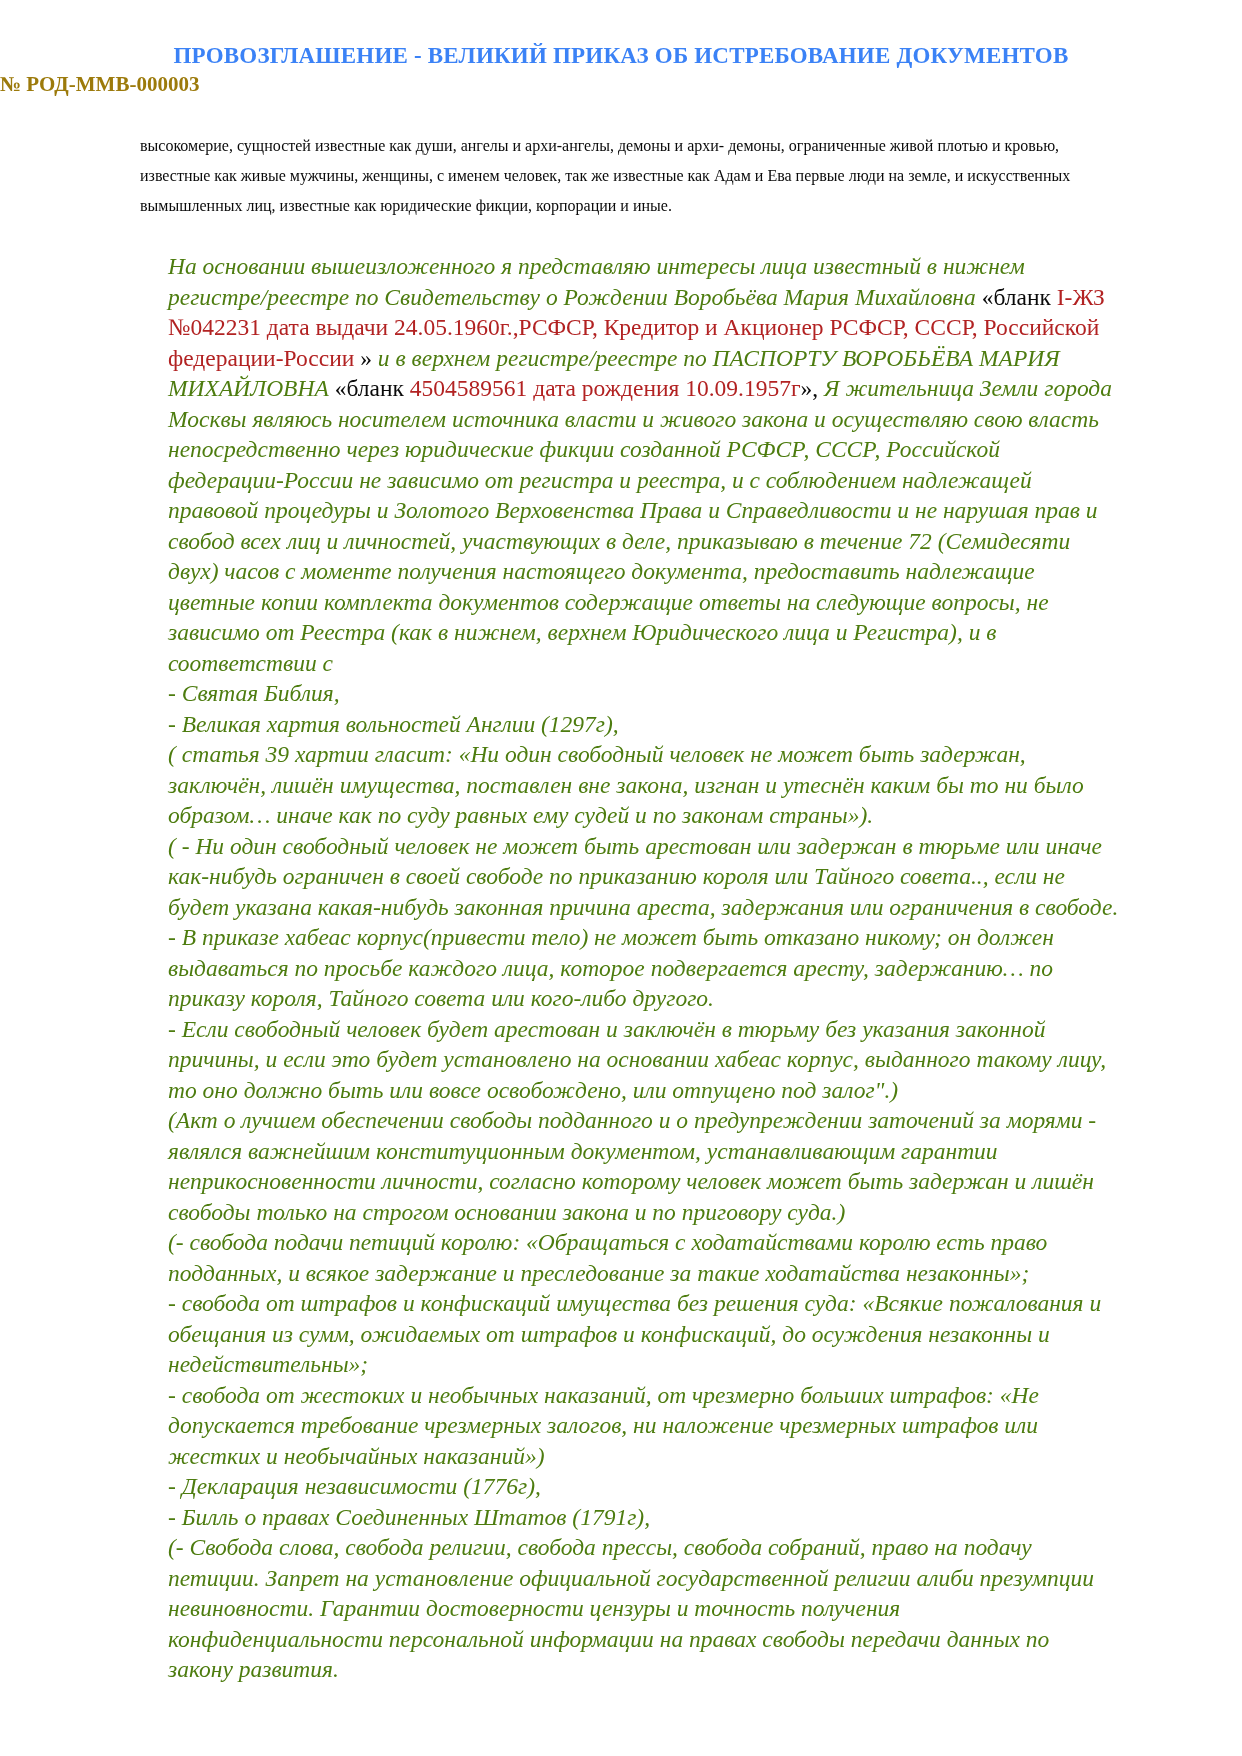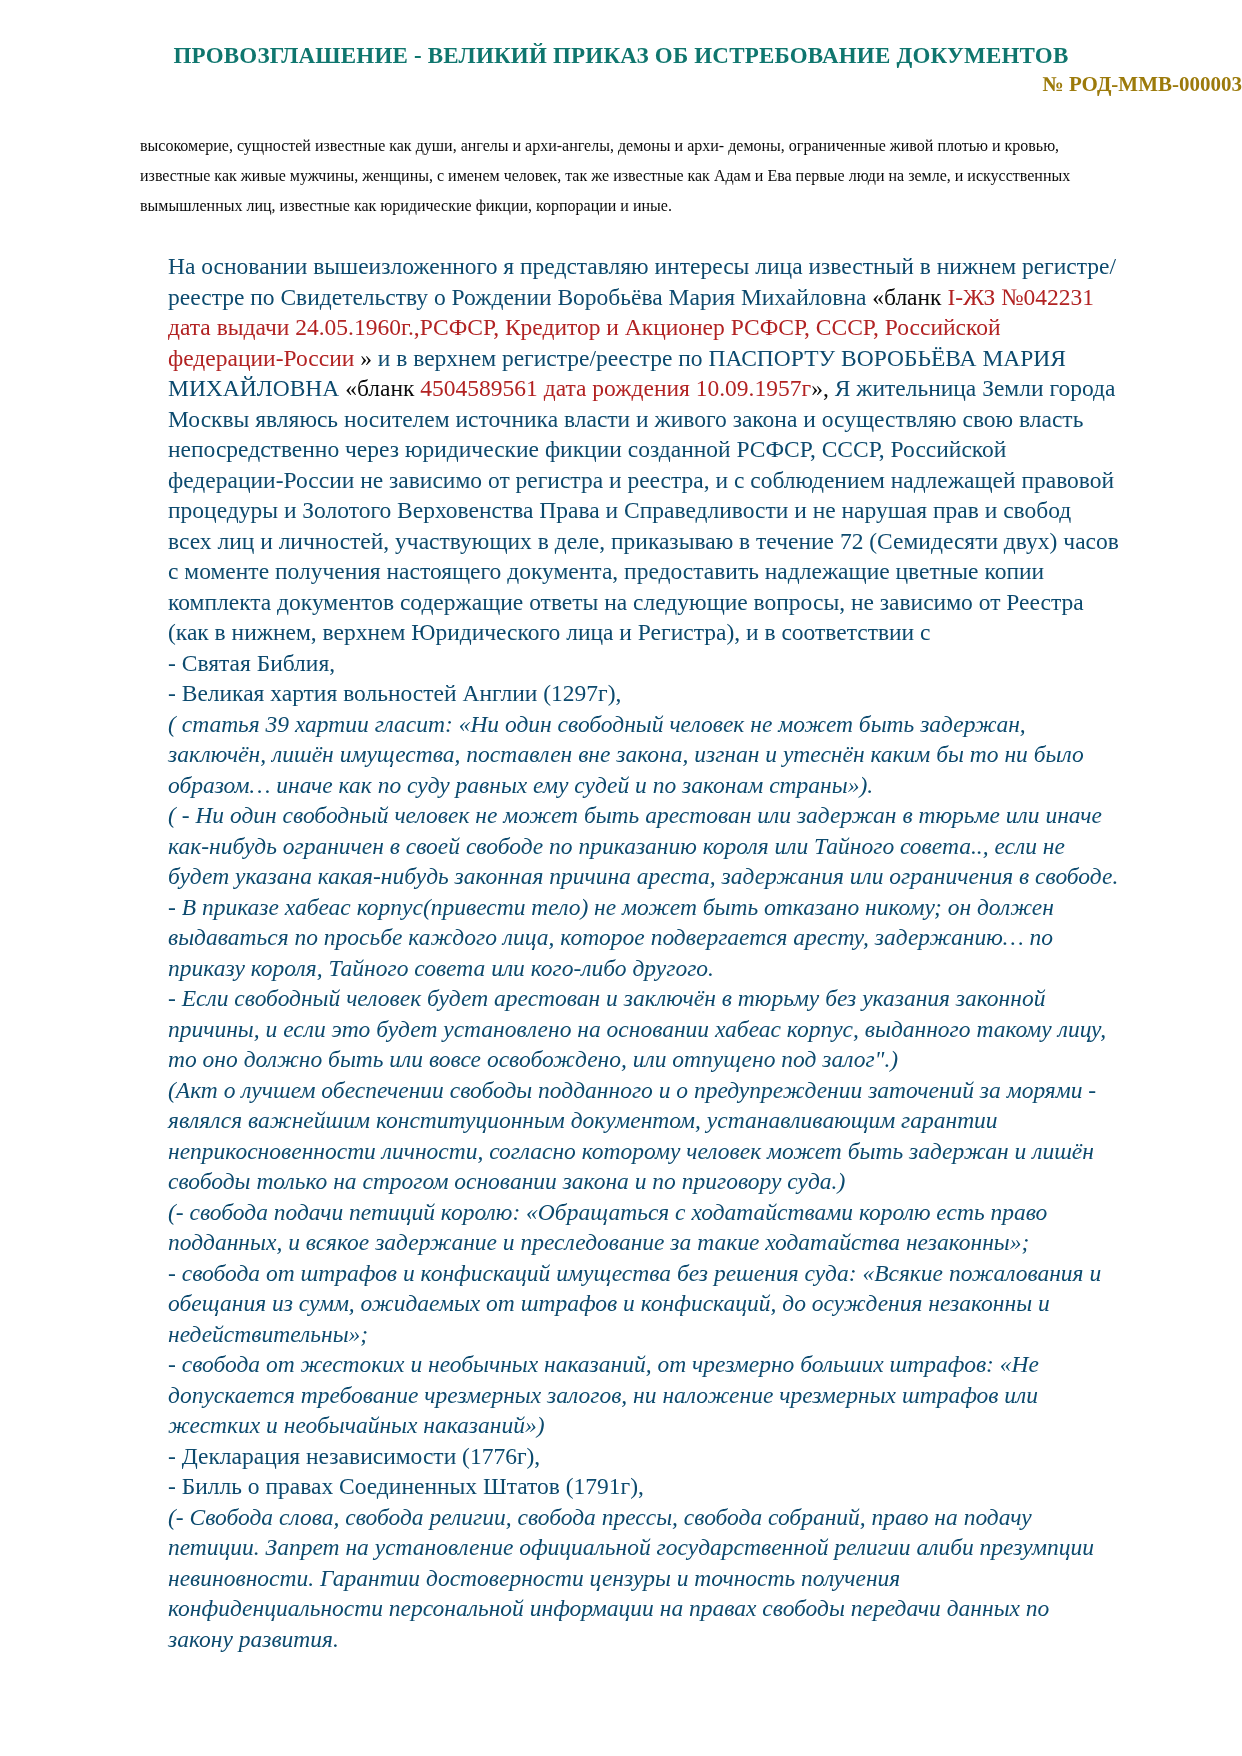--- a/index.html
+++ b/index.html
@@ -16,25 +16,25 @@
     min-height: 1756px;
     background: #ffffff;
     box-sizing: border-box;
     padding-top: 42px;
   }
   .title {
     text-align: center;
     font-weight: bold;
     font-size: 23px;
     line-height: 27px;
-    color: #0f766e;
+    color: #3b82f6;
     letter-spacing: 0.2px;
   }
   .doc-number {
-    text-align: right;
+    text-align: left;
     font-weight: bold;
     font-size: 21px;
     line-height: 26px;
     color: #9C7A0B;
     margin-top: 2px;
   }
   .intro {
     margin: 34px 128px 0 140px;
     font-size: 16px;
     line-height: 30px;
@@ -46,21 +46,21 @@
     font-size: 23.5px;
     line-height: 30.5px;
   }
   .para {
     margin: 0;
     padding: 0;
   }
   .para.italic {
     font-style: italic;
   }
-  .seg-purple { color: #0c4a6e; }
+  .seg-purple { color: #4d7c0f; font-style: italic; }
   .seg-red    { color: #B22222; }
   .seg-black  { color: #0a0a0a; }
 </style>
 </head>
 <body>
 
 <div class="page">
   <div class="title">ПРОВОЗГЛАШЕНИЕ - ВЕЛИКИЙ ПРИКАЗ ОБ ИСТРЕБОВАНИЕ ДОКУМЕНТОВ</div>
   <div class="doc-number">№ РОД-ММВ-000003</div>
   <p class="intro">высокомерие, сущностей известные как души, ангелы и архи-ангелы, демоны и архи-  демоны, ограниченные живой плотью и кровью, известные как живые мужчины, женщины,   с именем человек, так же известные как Адам и Ева первые люди на земле, и  искусственных вымышленных лиц, известные как юридические фикции, корпорации и иные.</p>

